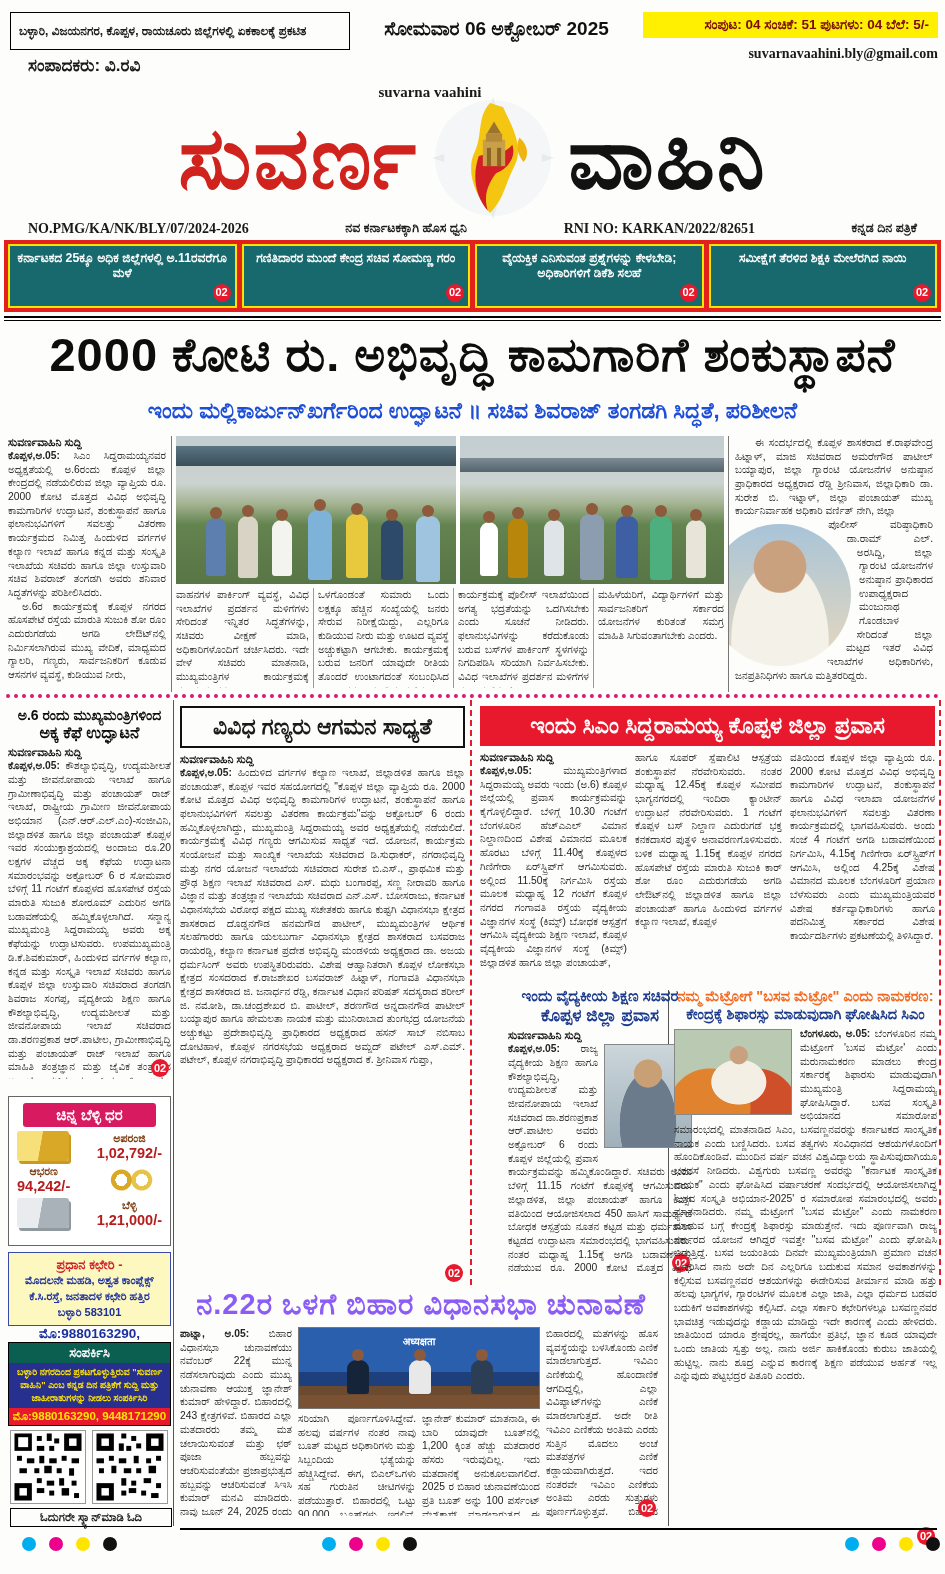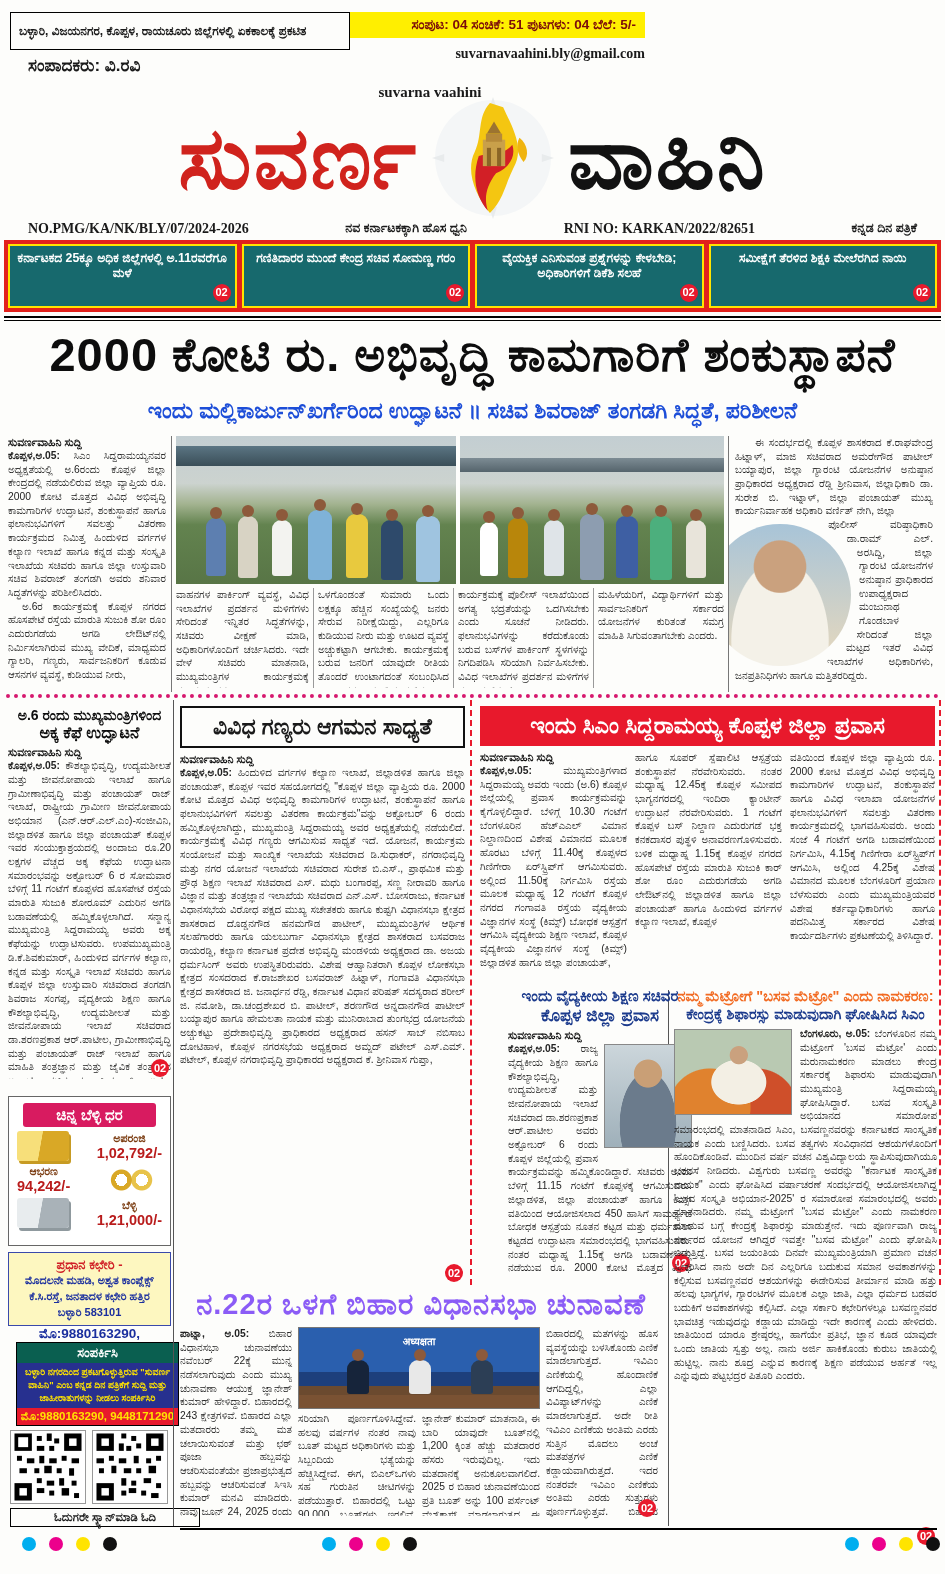--- a/index.html
+++ b/index.html
@@ -90,20 +90,21 @@
   .bihar-photo{position:relative;overflow:hidden;border:1px solid #777;
     background:linear-gradient(180deg,#2a5fae 0 55%,#1d3f7c 55% 72%,#6b4a2f 72% 100%);}
   .overlay-txt{position:absolute;top:6px;left:0;right:0;text-align:center;color:#fff;
     font-size:10px;font-weight:bold;}
 </style>
 </head>
 <body>
 
 <div class="abs" style="left:10px;top:12px;width:928px;display:flex;align-items:flex-start;">
   <div class="pub-box" style="width:340px;">ಬಳ್ಳಾರಿ, ವಿಜಯನಗರ, ಕೊಪ್ಪಳ, ರಾಯಚೂರು ಜಿಲ್ಲೆಗಳಲ್ಲಿ ಏಕಕಾಲಕ್ಕೆ ಪ್ರಕಟಿತ</div>
+  <div class="date-line" style="flex:1;text-align:center;padding-top:6px;">ಸೋಮವಾರ 06 ಅಕ್ಟೋಬರ್ 2025</div>
   <div style="width:295px;text-align:right;">
     <div class="issue-box">ಸಂಪುಟ: 04 ಸಂಚಿಕೆ: 51 ಪುಟಗಳು: 04 ಬೆಲೆ: 5/-</div>
     <div class="email" style="margin-top:8px;">suvarnavaahini.bly@gmail.com</div>
   </div>
 </div>
 <div class="abs editor" style="left:28px;top:56px;">ಸಂಪಾದಕರು: ವಿ.ರವಿ</div>
 
 <div class="abs" style="left:0;top:84px;width:945px;">
   <div class="mast-small" style="width:420px;margin:0 auto 0 220px;">suvarna vaahini</div>
   <div style="display:flex;align-items:center;justify-content:center;gap:2px;margin-top:-4px;">
@@ -245,21 +246,21 @@
 </div>
 
 <div class="abs office-box" style="left:8px;top:1252px;width:163px;">
   <div class="office-title">ಪ್ರಧಾನ ಕಛೇರಿ -</div>
   <div class="office-line">ಮೊದಲನೇ ಮಹಡಿ, ಅಶ್ವತ ಕಾಂಪ್ಲೆಕ್ಸ್</div>
   <div class="office-line">ಕೆ.ಸಿ.ರಸ್ತೆ, ಜನತಾದಳ ಕಛೇರಿ ಹತ್ತಿರ</div>
   <div class="office-line">ಬಳ್ಳಾರಿ 583101</div>
 </div>
 <div class="abs phone-line" style="left:8px;top:1326px;width:163px;">ಮೊ:9880163290, 9448171290</div>
 
-<div class="abs contact-box" style="left:16px;top:1342px;width:163px;">
+<div class="abs contact-box" style="left:8px;top:1342px;width:163px;">
   <div class="contact-head">ಸಂಪರ್ಕಿಸಿ</div>
   <div class="contact-body">ಬಳ್ಳಾರಿ ನಗರದಿಂದ ಪ್ರಕಟಗೊಳ್ಳುತ್ತಿರುವ "ಸುವರ್ಣ ವಾಹಿನಿ" ಎಂಬ ಕನ್ನಡ ದಿನ ಪತ್ರಿಕೆಗೆ ಸುದ್ದಿ ಮತ್ತು ಜಾಹೀರಾತುಗಳನ್ನು ನೀಡಲು ಸಂಪರ್ಕಿಸಿರಿ</div>
   <div class="contact-phone">ಮೊ:9880163290, 9448171290</div>
 </div>
 
 <div class="abs" style="left:10px;top:1430px;width:160px;display:flex;gap:6px;">
   <svg viewBox="0 0 29 29" width="76" height="74" style="background:#fff;border:1px solid #999;">
     <g fill="#000">
       <rect x="1" y="1" width="7" height="7"></rect>
         <rect x="21" y="1" width="7" height="7"></rect>
@@ -321,21 +322,21 @@
         <rect x="15" y="20" width="2" height="2"></rect>
       <rect x="20" y="19" width="3" height="2"></rect>
         <rect x="25" y="21" width="2" height="2"></rect>
         <rect x="11" y="24" width="2" height="2"></rect>
       <rect x="14" y="23" width="3" height="2"></rect>
         <rect x="19" y="24" width="2" height="2"></rect>
         <rect x="23" y="25" width="3" height="2"></rect>
     </g>
   </svg>
 </div>
-<div class="abs qr-caption" style="left:10px;top:1508px;width:190px;">ಓದುಗರೇ ಸ್ಕ್ಯಾನ್‌ಮಾಡಿ ಓದಿ</div>
+<div class="abs qr-caption" style="left:10px;top:1508px;width:162px;">ಓದುಗರೇ ಸ್ಕ್ಯಾನ್‌ಮಾಡಿ ಓದಿ</div>
 <div class="abs cmyk" style="left:22px;top:1537px;">
   <div class="dot" style="background:#00aeef;"></div>
   <div class="dot" style="background:#ec008c;"></div>
   <div class="dot" style="background:#ffe400;"></div>
   <div class="dot" style="background:#111;"></div>
 </div>
 
 <div class="vrule" style="left:173px;top:700px;height:826px;"></div>
 <div class="abs" style="left:470px;top:700px;height:585px;border-left:2px dashed #e8192c;"></div>
 <div class="abs" style="left:939px;top:700px;height:585px;border-left:2px dashed #e8192c;"></div>

